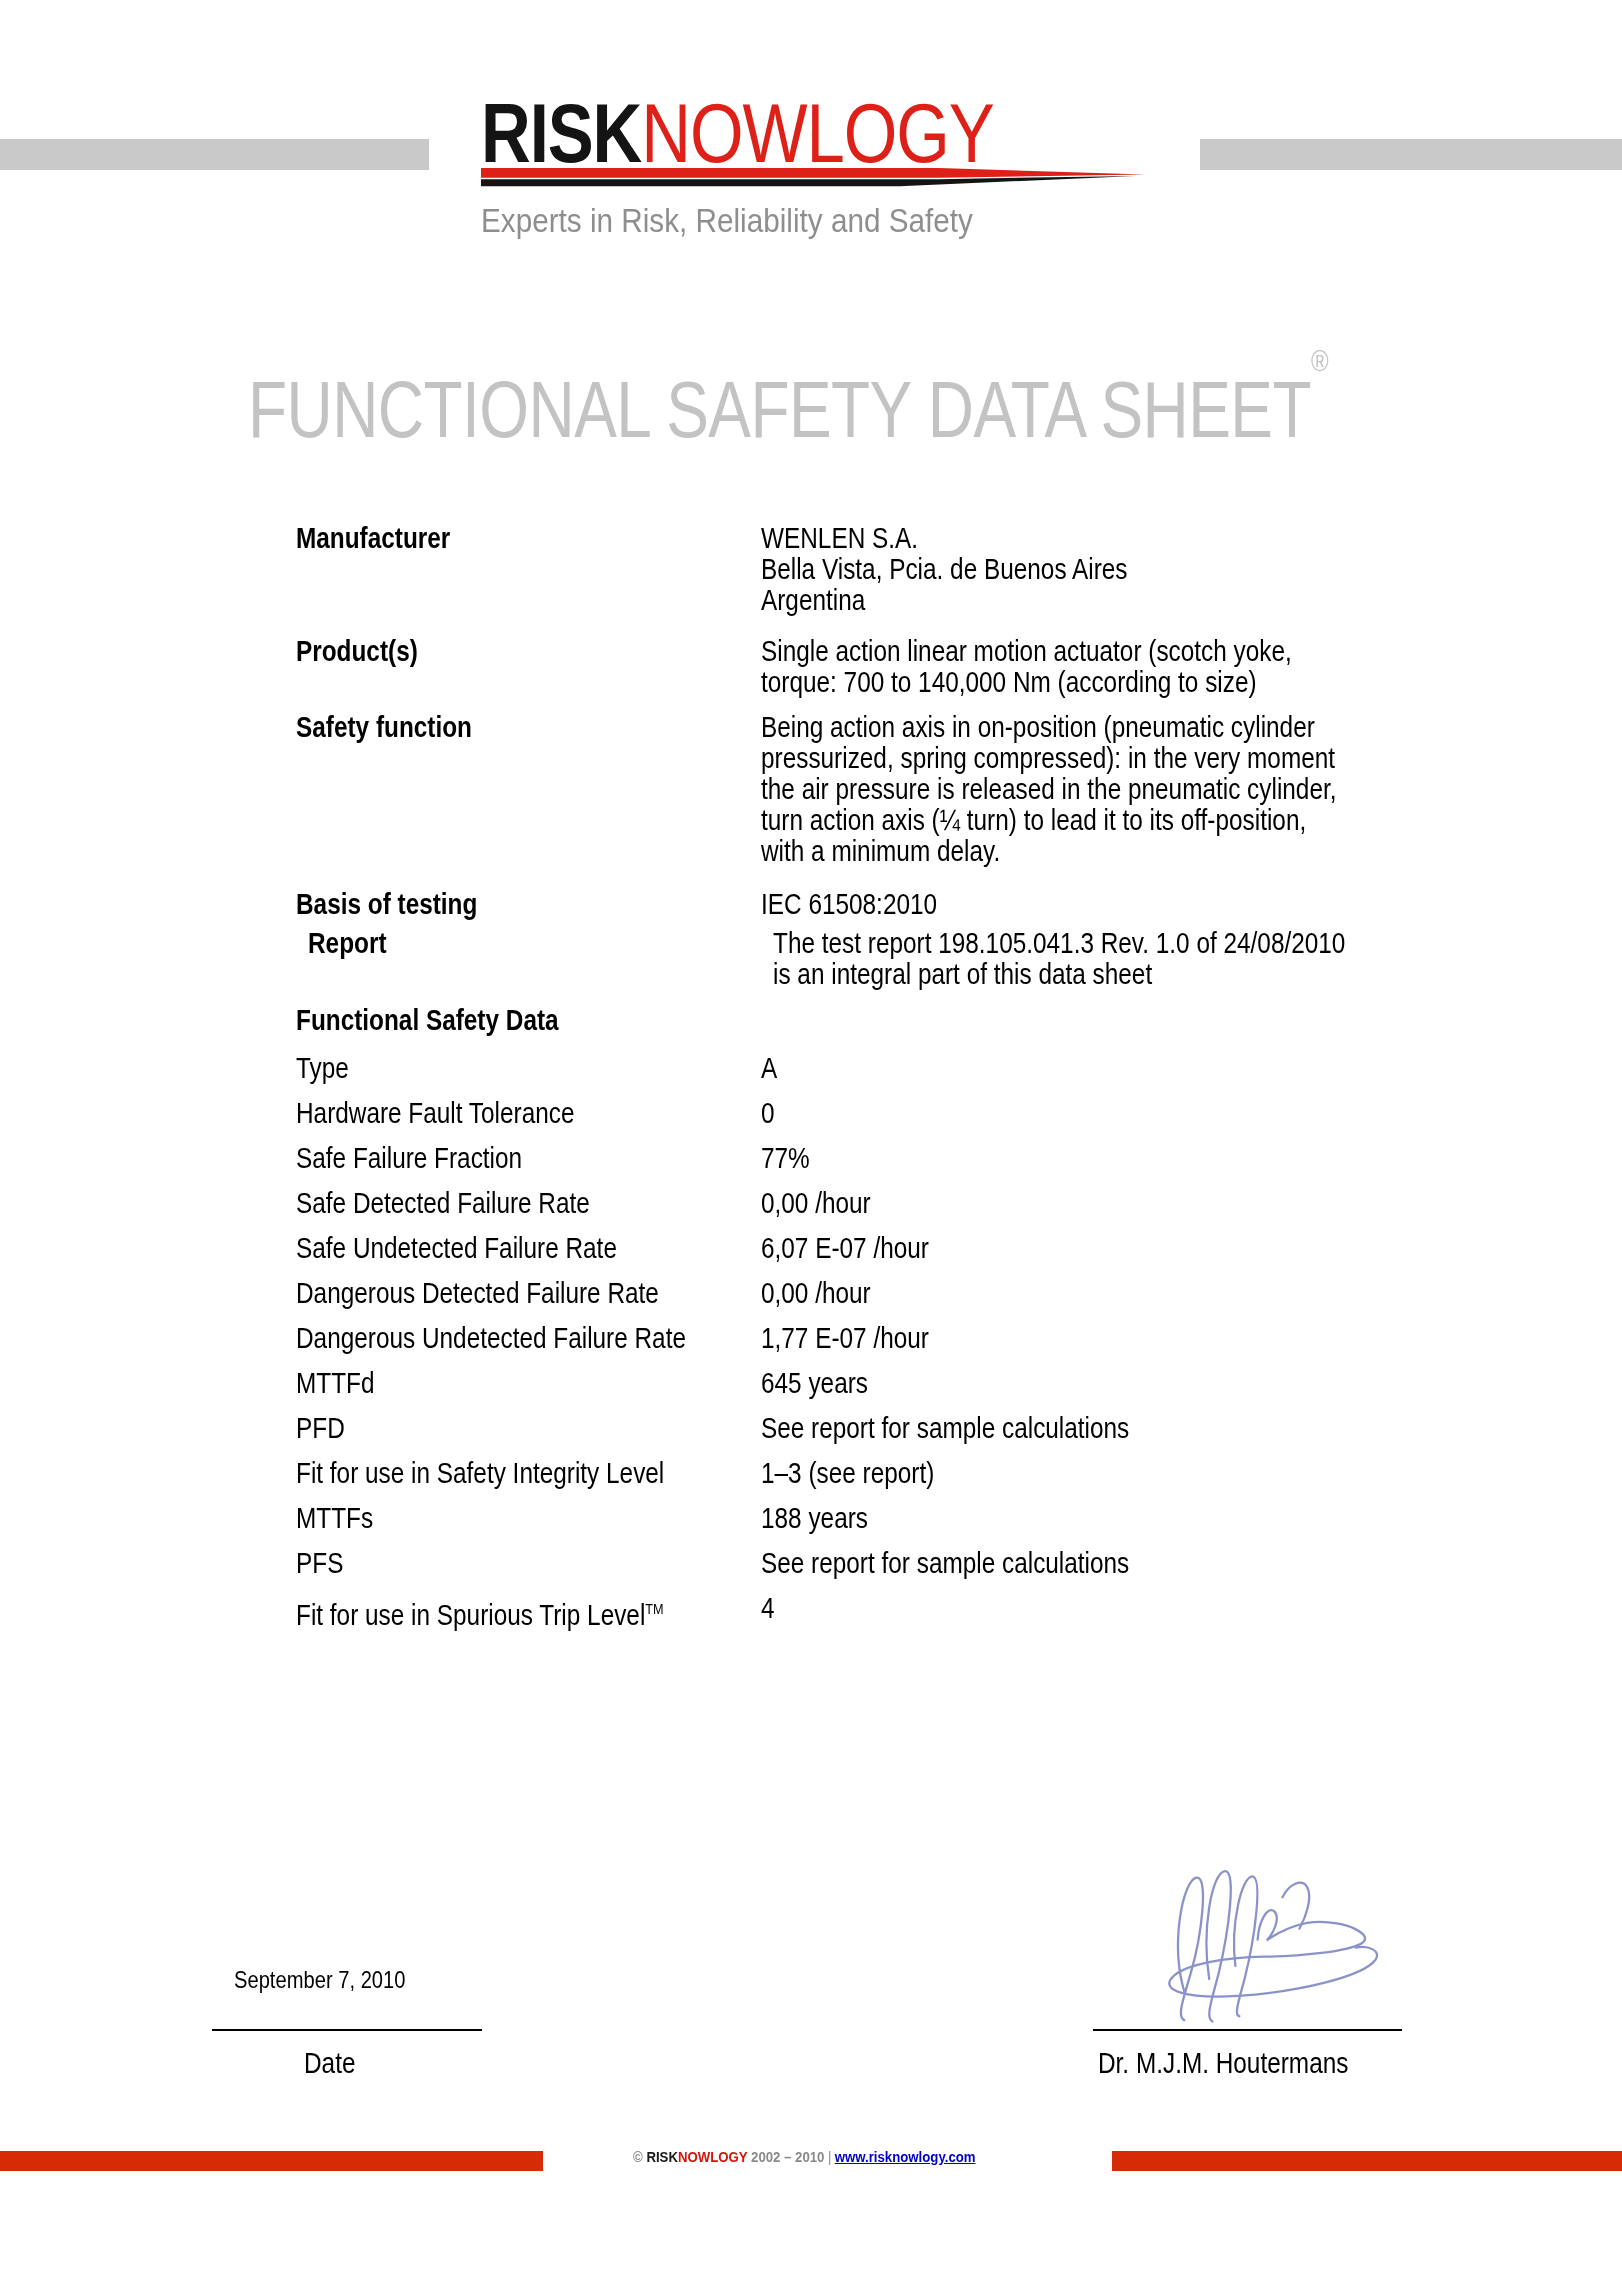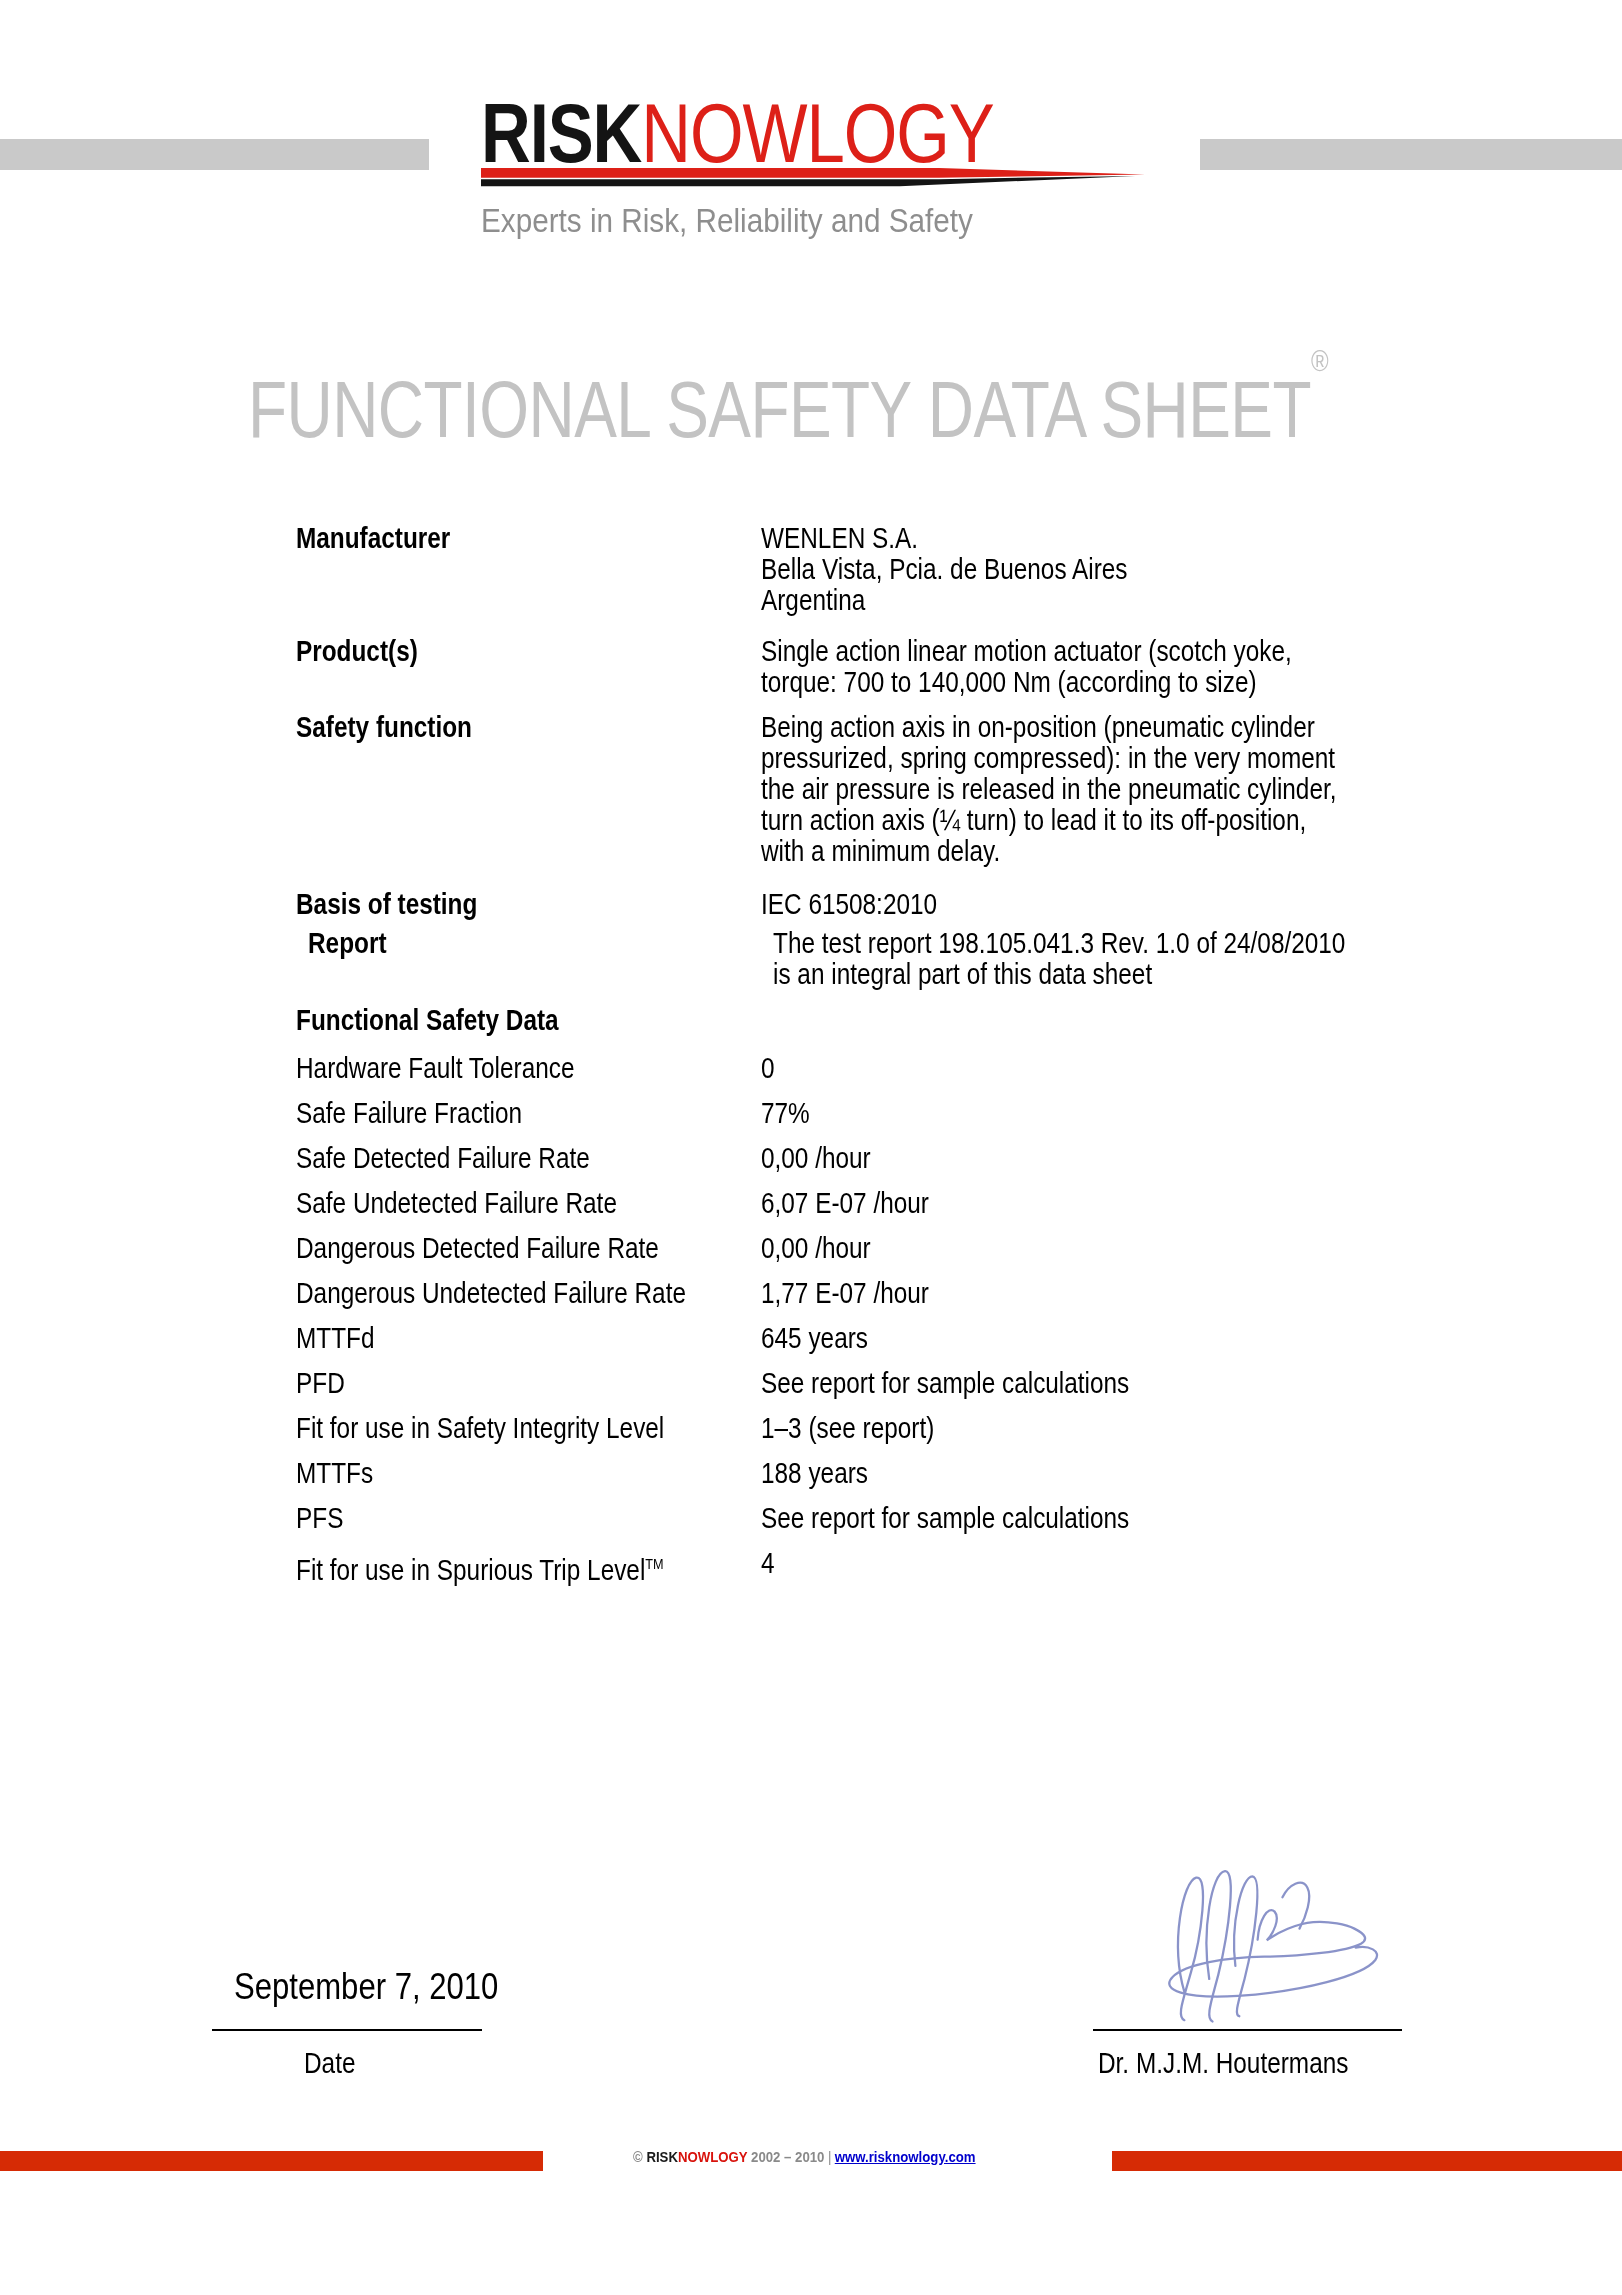--- a/index.html
+++ b/index.html
@@ -50,21 +50,21 @@
   .fsd-heading { font-weight:bold; font-size:29px; line-height:31px; margin-bottom:17px; }
 
   
   .drow { display:flex; height:45px; align-items:flex-start; }
   .rlabel { width:465px; flex:0 0 465px; font-size:29px; line-height:31px; }
   .rvalue { font-size:29px; line-height:31px; }
   .tm { font-size:0.52em; vertical-align:super; letter-spacing:0; }
 
   
   .sig-svg { position:absolute; left:1086px; top:1858px; }
-  .date-value { position:absolute; left:234px; top:1966px; font-size:37px; }
+  .date-value { position:absolute; left:234px; top:1966px; font-size:24px; }
   .sig-line { position:absolute; height:0; border-top:2.6px solid #000; top:2029px; }
   .sig-line.left  { left:212px;  width:270px; }
   .sig-line.right { left:1093px; width:309px; }
   .sig-caption { position:absolute; top:2047px; font-size:29px; text-align:center; }
   .sig-caption.left  { left:200px;  width:270px; }
   .sig-caption.right { left:1093px; width:309px; }
 
   
   .footbar { position:absolute; top:2151px; height:20px; background:#d62b05; }
   .footbar.left  { left:0; width:543px; }
@@ -141,20 +141,24 @@
       <div class="ivalue">
           <div class="vline"><span class="cx">The test report 198.105.041.3 Rev. 1.0 of 24/08/2010</span></div>
           <div class="vline"><span class="cx">is an integral part of this data sheet</span></div>
         </div>
     </div>
 
     <div class="fsd-heading"><span class="cx">Functional Safety Data</span></div>
 
     <div class="drows">
         <div class="drow">
+          <div class="rlabel"><span class="cx">Type</span></div>
+          <div class="rvalue"><span class="cx">A</span></div>
+        </div>
+        <div class="drow">
           <div class="rlabel"><span class="cx">Hardware Fault Tolerance</span></div>
           <div class="rvalue"><span class="cx">0</span></div>
         </div>
         <div class="drow">
           <div class="rlabel"><span class="cx">Safe Failure Fraction</span></div>
           <div class="rvalue"><span class="cx">77%</span></div>
         </div>
         <div class="drow">
           <div class="rlabel"><span class="cx">Safe Detected Failure Rate</span></div>
           <div class="rvalue"><span class="cx">0,00 /hour</span></div>

